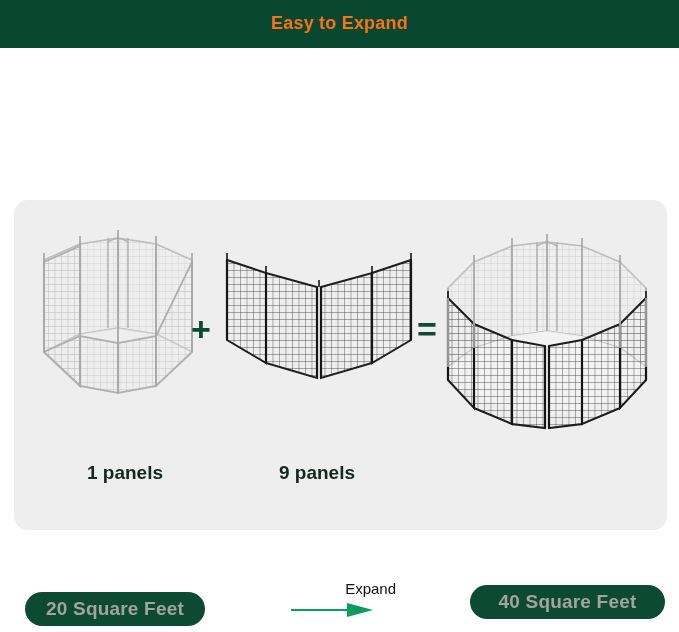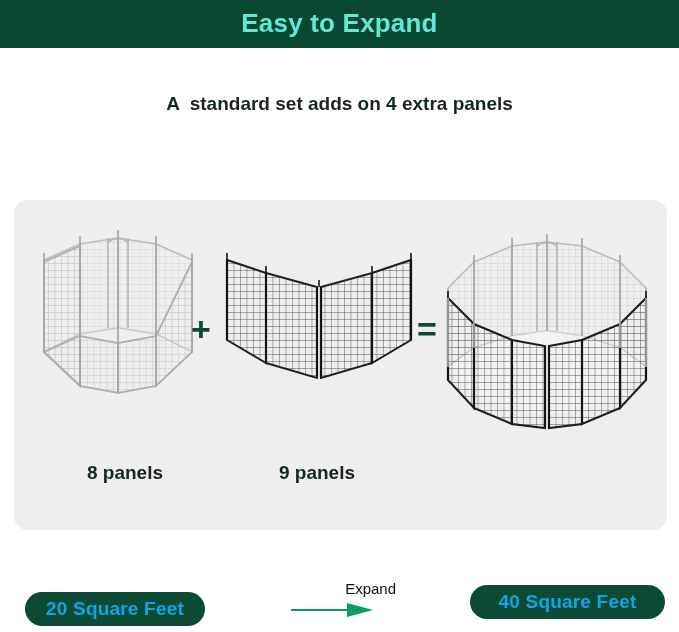--- a/index.html
+++ b/index.html
@@ -20,22 +20,22 @@
     position: absolute;
     left: 0; top: 0;
     width: 679px;
     height: 48px;
     background: #0a4731;
     display: flex;
     align-items: center;
     justify-content: center;
   }
   #header-title {
-    color: #5eead4;
-    font-size: 26px;
+    color: #f97316;
+    font-size: 18px;
     font-weight: bold;
     letter-spacing: 0.2px;
     line-height: 1;
     padding-bottom: 3px;
   }
 
   
   #subtitle-block {
     position: absolute;
     left: 0; top: 90px;
@@ -92,21 +92,21 @@
   #label-8  { left: 26px;  width: 170px; }
   #label-4  { left: 218px; width: 170px; }
   #label-12 { left: 440px; width: 190px; }
 
   
   .badge {
     position: absolute;
     height: 34px;
     border-radius: 17px;
     background: #0d4a33;
-    color: #0ea5e9;
+    color: #a3a3a3;
     font-size: 19px;
     font-weight: bold;
     display: flex;
     align-items: center;
     justify-content: center;
     letter-spacing: 0.2px;
   }
   #badge-left  { left: 25px;  top: 592px; width: 180px; }
   #badge-right { left: 470px; top: 585px; width: 195px; }
 
@@ -127,21 +127,20 @@
   #expand-arrow { display: block; margin: 0 auto; }
 </style>
 </head>
 <body>
 
 <div id="header-bar">
   <div id="header-title">Easy to Expand</div>
 </div>
 
 <div id="subtitle-block">
-  <span class="subtitle-line">A  standard set adds on 4 extra panels</span>
 </div>
 
 <div id="illustration-card">
 
   <div id="pen-8-wrap" class="pen-slot">
     <svg class="pen-svg" viewBox="0 0 190 230">
       <defs>
         <pattern id="mesh-gray" width="6.5" height="7" patternUnits="userSpaceOnUse">
           <path d="M0 0 H6.5 M0 0 V7" stroke="#c2c2c2" stroke-width="0.9" fill="none"></path>
         </pattern>
@@ -256,21 +255,21 @@
 
       <g stroke="#9e9e9e" stroke-width="1.5">
         <path d="M42 62 v-7 M80 46 v-8 M115 42 v-8 M150 46 v-8 M188 62 v-7"></path>
       </g>
       <g stroke="#141414" stroke-width="1.6">
         <path d="M16 98 v-7 M214 98 v-7"></path>
       </g>
     </svg>
   </div>
 
-  <div id="label-8" class="panel-label">8 panels</div>
+  <div id="label-8" class="panel-label">1 panels</div>
   <div id="label-4" class="panel-label">9 panels</div>
 </div>
 
 <div id="badge-left" class="badge">20 Square Feet</div>
 
 <div id="expand-group">
   <span id="expand-label">Expand</span>
   <svg id="expand-arrow" width="86" height="20" viewBox="0 0 86 20">
     <path d="M2 9 H58 V3 L84 10 L58 17 V11 H2 Z" fill="#0a9d5e"></path>
   </svg>

